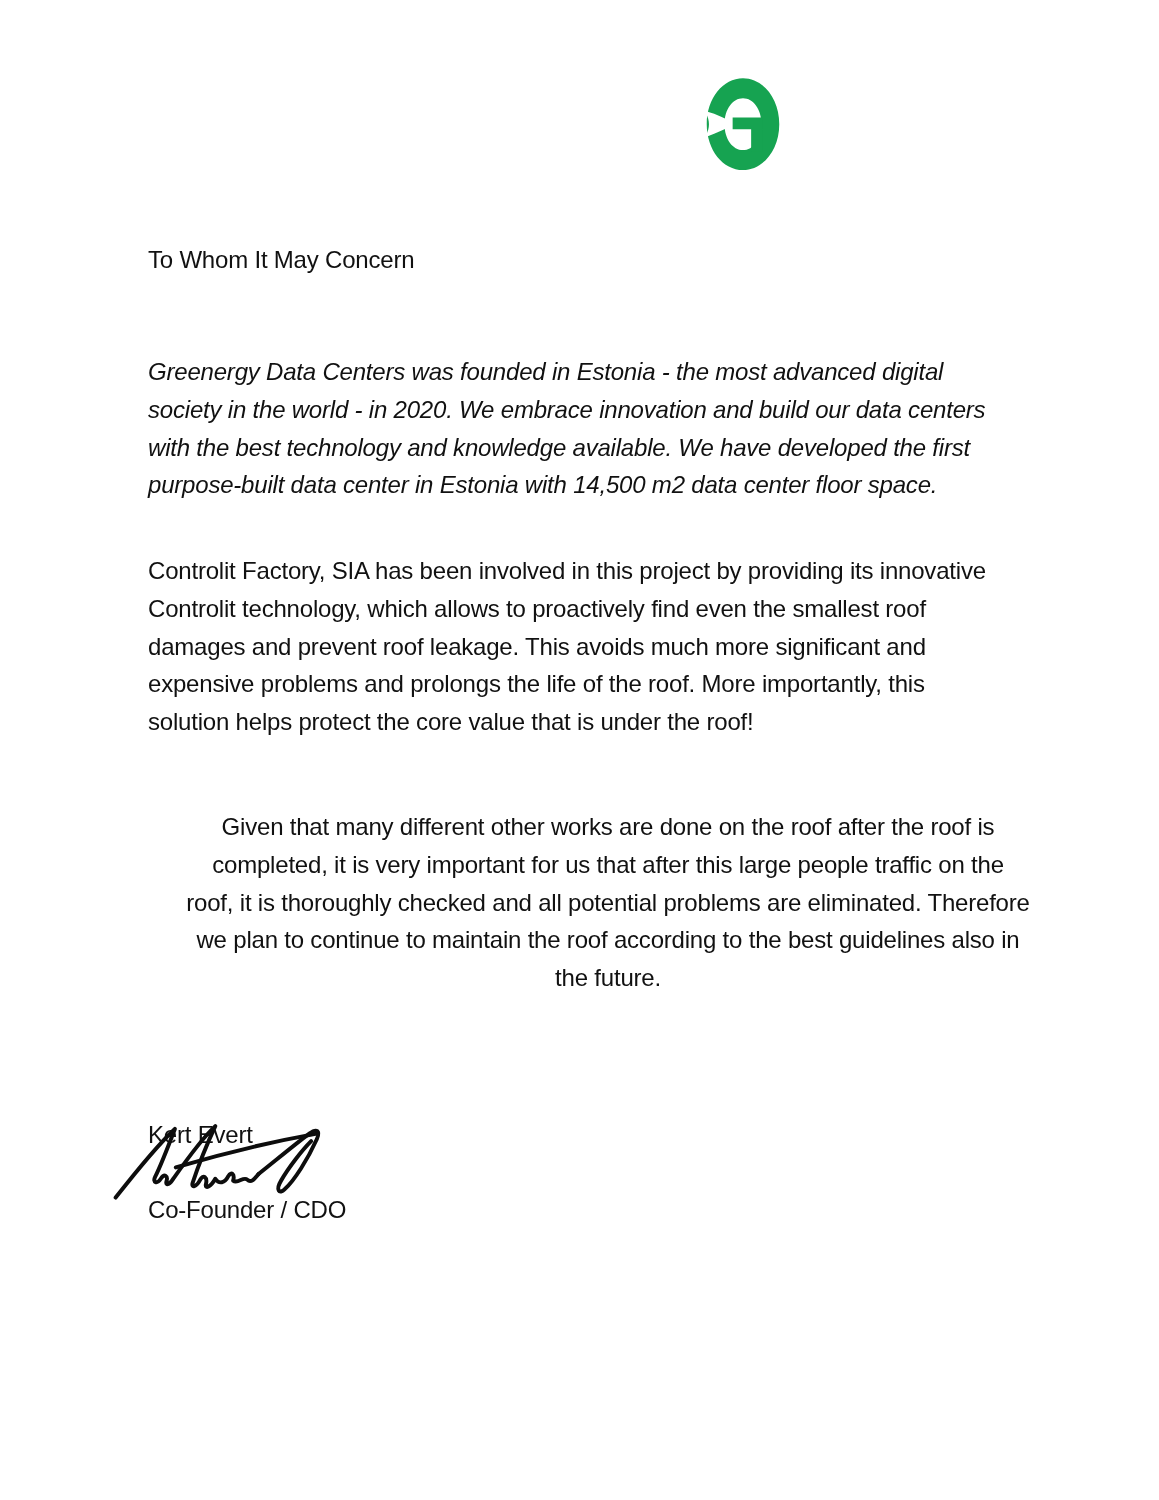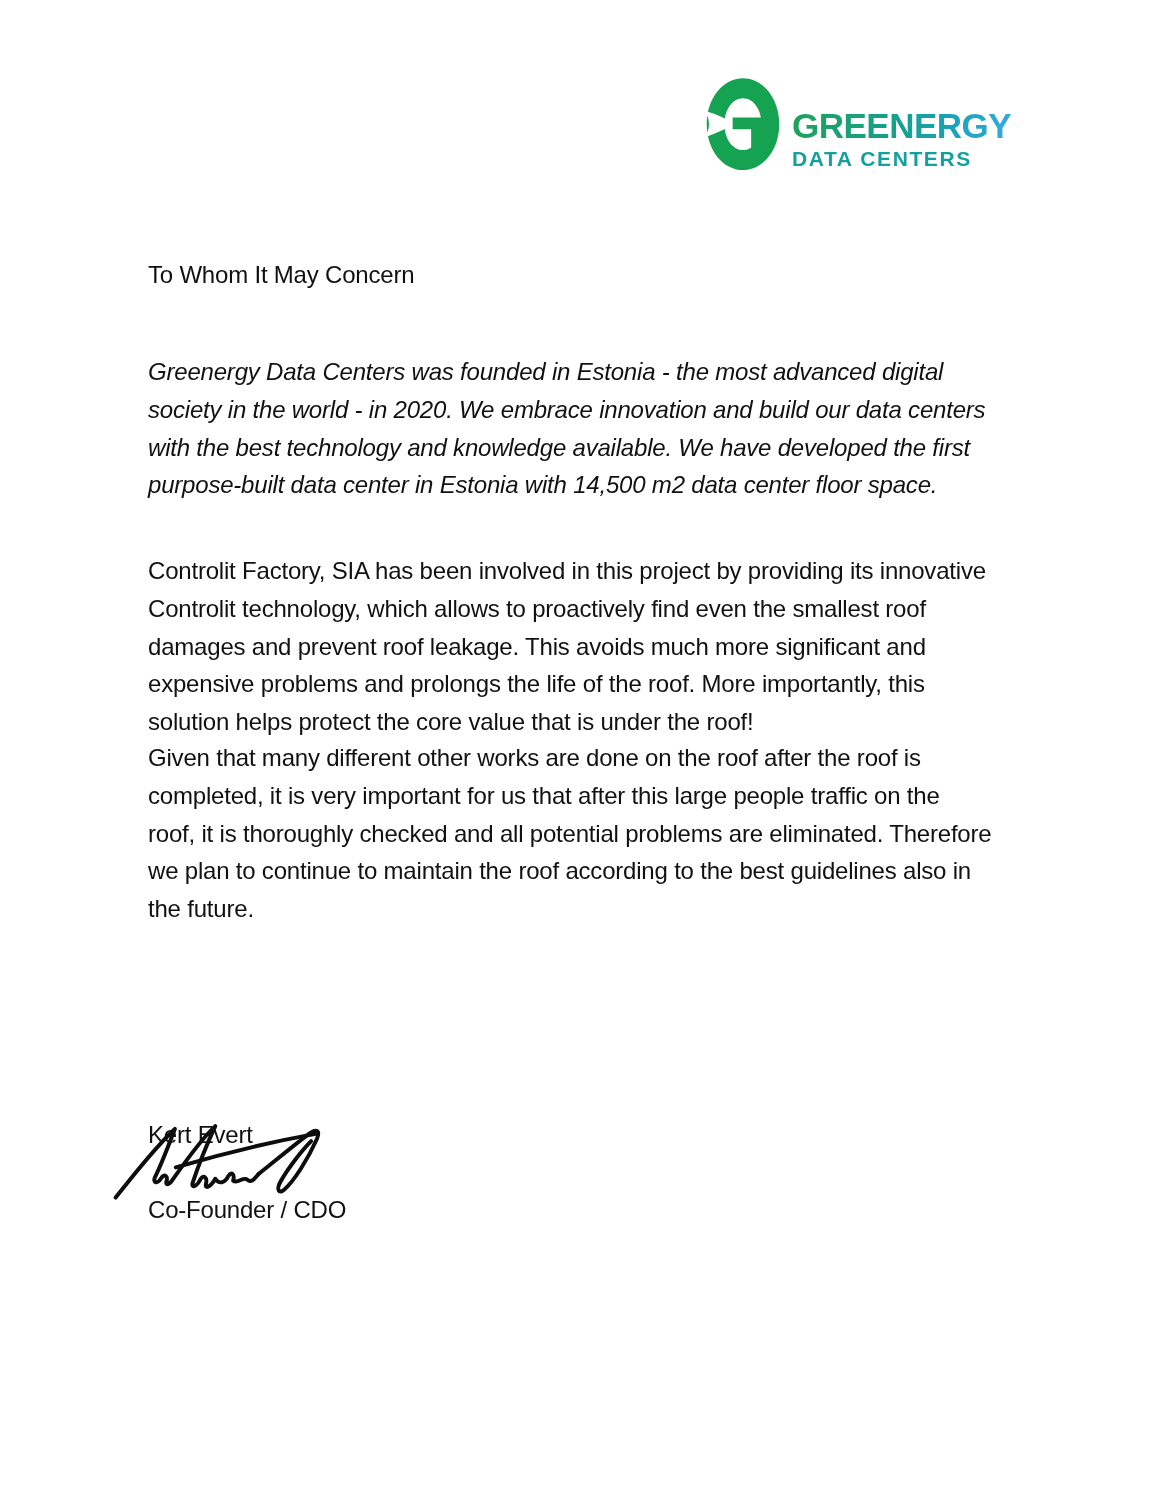--- a/index.html
+++ b/index.html
@@ -57,24 +57,24 @@
   
   .textline, .para {
     position: absolute;
     left: 148px;
     width: 920px;
     font-size: 24px;
     line-height: 37.8px;
     letter-spacing: -0.2px;
     white-space: pre-line;
   }
-  .salutation { top: 256px; }
+  .salutation { top: 241px; }
   .para-1 { top: 353px; font-style: italic; }
   .para-2 { top: 552px; }
-  .para-3 { top: 739px; }
+  .para-3 { top: 808px; text-align: center; }
   .sign-block { top: 1078px; }
 
   .signature-svg {
     position: absolute;
     left: 110px;
     top: 1122px;
     width: 235px;
     height: 90px;
   }
 </style>
@@ -84,24 +84,20 @@
 <div class="page">
 
   <div class="logo">
     <svg class="logo-mark" viewBox="0 0 100 125" xmlns="http://www.w3.org/2000/svg">
       <path fill-rule="evenodd" fill="#16a351" d="
         M50,0 C77,0 99,27 99,62 C99,97 77,124 50,124 C23,124 1,97 1,62 C1,27 23,0 50,0 Z
         M50,27 C64,27 75,42 75,62 C75,82 64,97 50,97 C36,97 25,82 25,62 C25,42 36,27 50,27 Z"></path>
       <path fill="#ffffff" d="M-2,44 C14,48 28,55 39,61.5 C28,68 14,74 -2,80 C6,68 6,56 -2,44 Z"></path>
       <path fill="#16a351" d="M36,53 L77,53 L77,99 L61,99 L61,69 L36,69 Z"></path>
     </svg>
-    <div class="logo-text">
-      <div class="logo-name">GREENERGY</div>
-      <div class="logo-sub">DATA CENTERS</div>
-    </div>
   </div>
 
   <div class="textline salutation">To Whom It May Concern</div>
 
   <div class="para para-1">Greenergy Data Centers was founded in Estonia - the most advanced digital
 society in the world - in 2020. We embrace innovation and build our data centers
 with the best technology and knowledge available. We have developed the first
 purpose-built data center in Estonia with 14,500 m2 data center floor space.</div>
   <div class="para para-2">Controlit Factory, SIA has been involved in this project by providing its innovative
 Controlit technology, which allows to proactively find even the smallest roof

